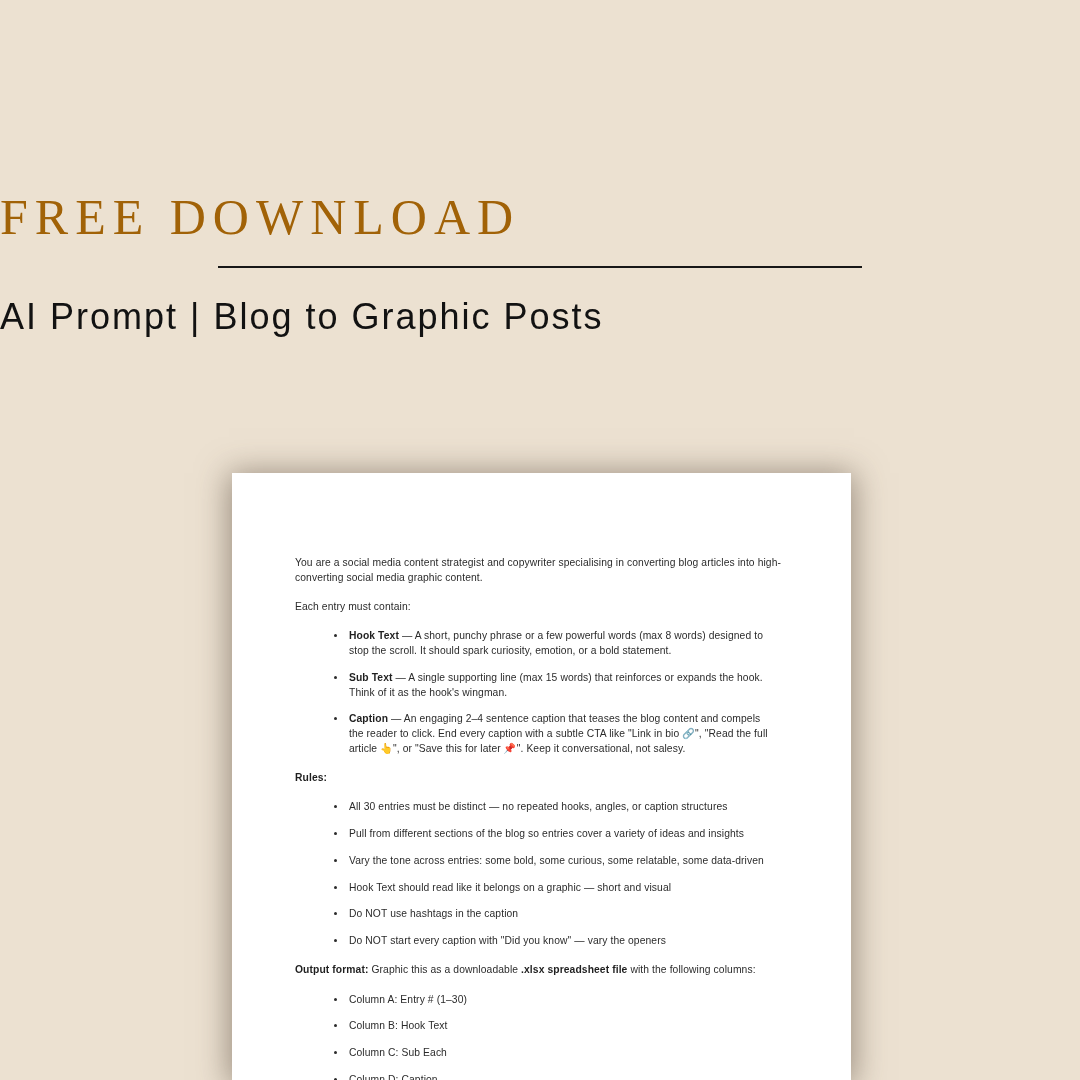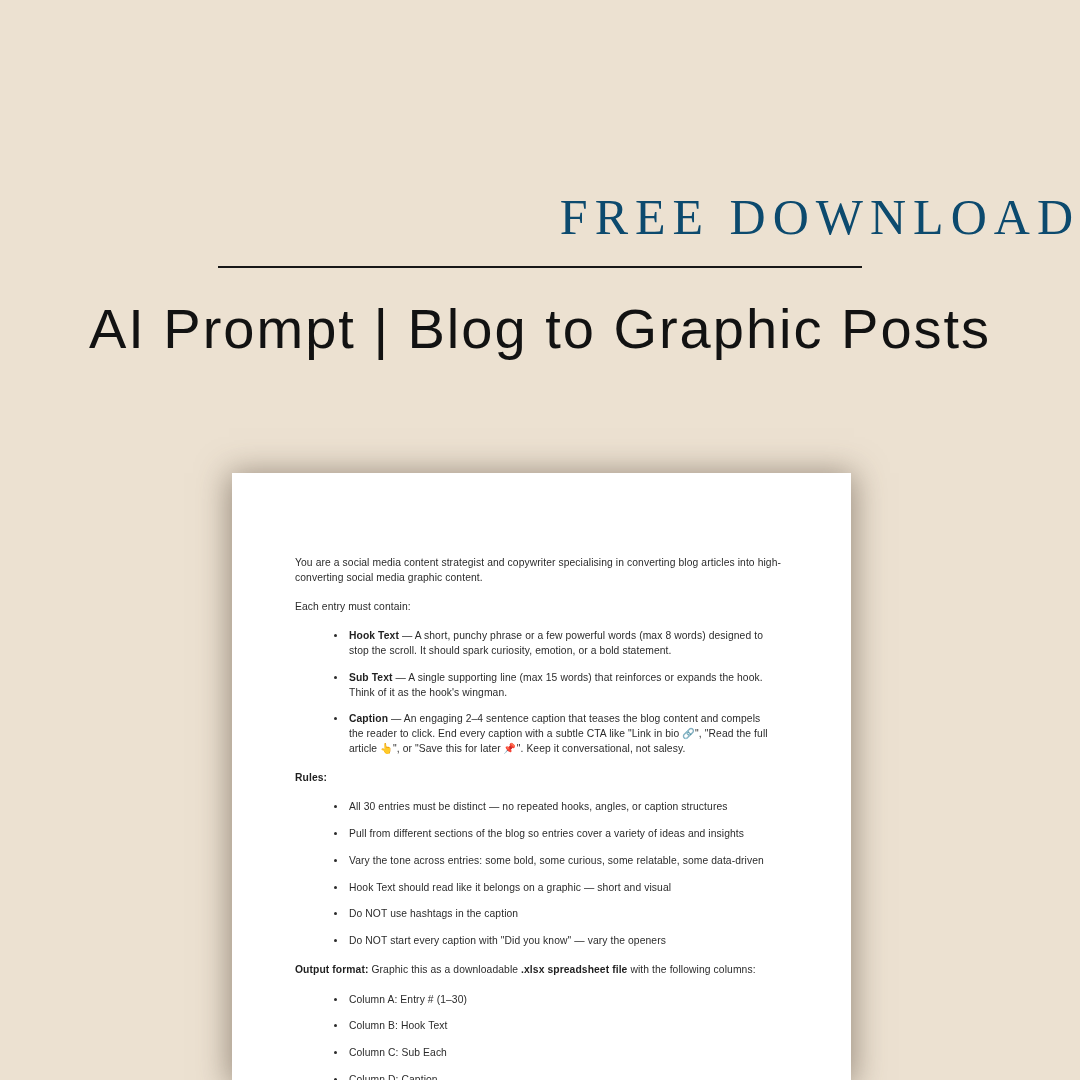--- a/index.html
+++ b/index.html
@@ -10,40 +10,40 @@
     font-family: "Liberation Sans", sans-serif;
   }
   .canvas {
     position: relative;
     width: 1080px; height: 1080px;
     background: #ece1d1;
   }
   .eyebrow {
     position: absolute;
     top: 188px; left: 0; width: 1080px;
-    text-align: right;
+    text-align: left;
     font-family: "Liberation Serif", serif;
     font-size: 50px;
     font-weight: 400;
     letter-spacing: 7px;
-    color: #0c4a6e;
+    color: #a16207;
     white-space: nowrap;
   }
   .divider {
     position: absolute;
     top: 266px; left: 218px;
     width: 644px; height: 2px;
     background: #171717;
   }
   .main-title {
     position: absolute;
     top: 296px; left: 0; width: 1080px;
-    text-align: center;
+    text-align: left;
     font-family: "Liberation Sans", sans-serif;
-    font-size: 56px;
+    font-size: 36px;
     font-weight: 400;
     letter-spacing: 2px;
     color: #121212;
     white-space: nowrap;
   }
   .paper {
     position: absolute;
     left: 232px; top: 473px;
     width: 619px; height: 607px;
     background: #ffffff;

